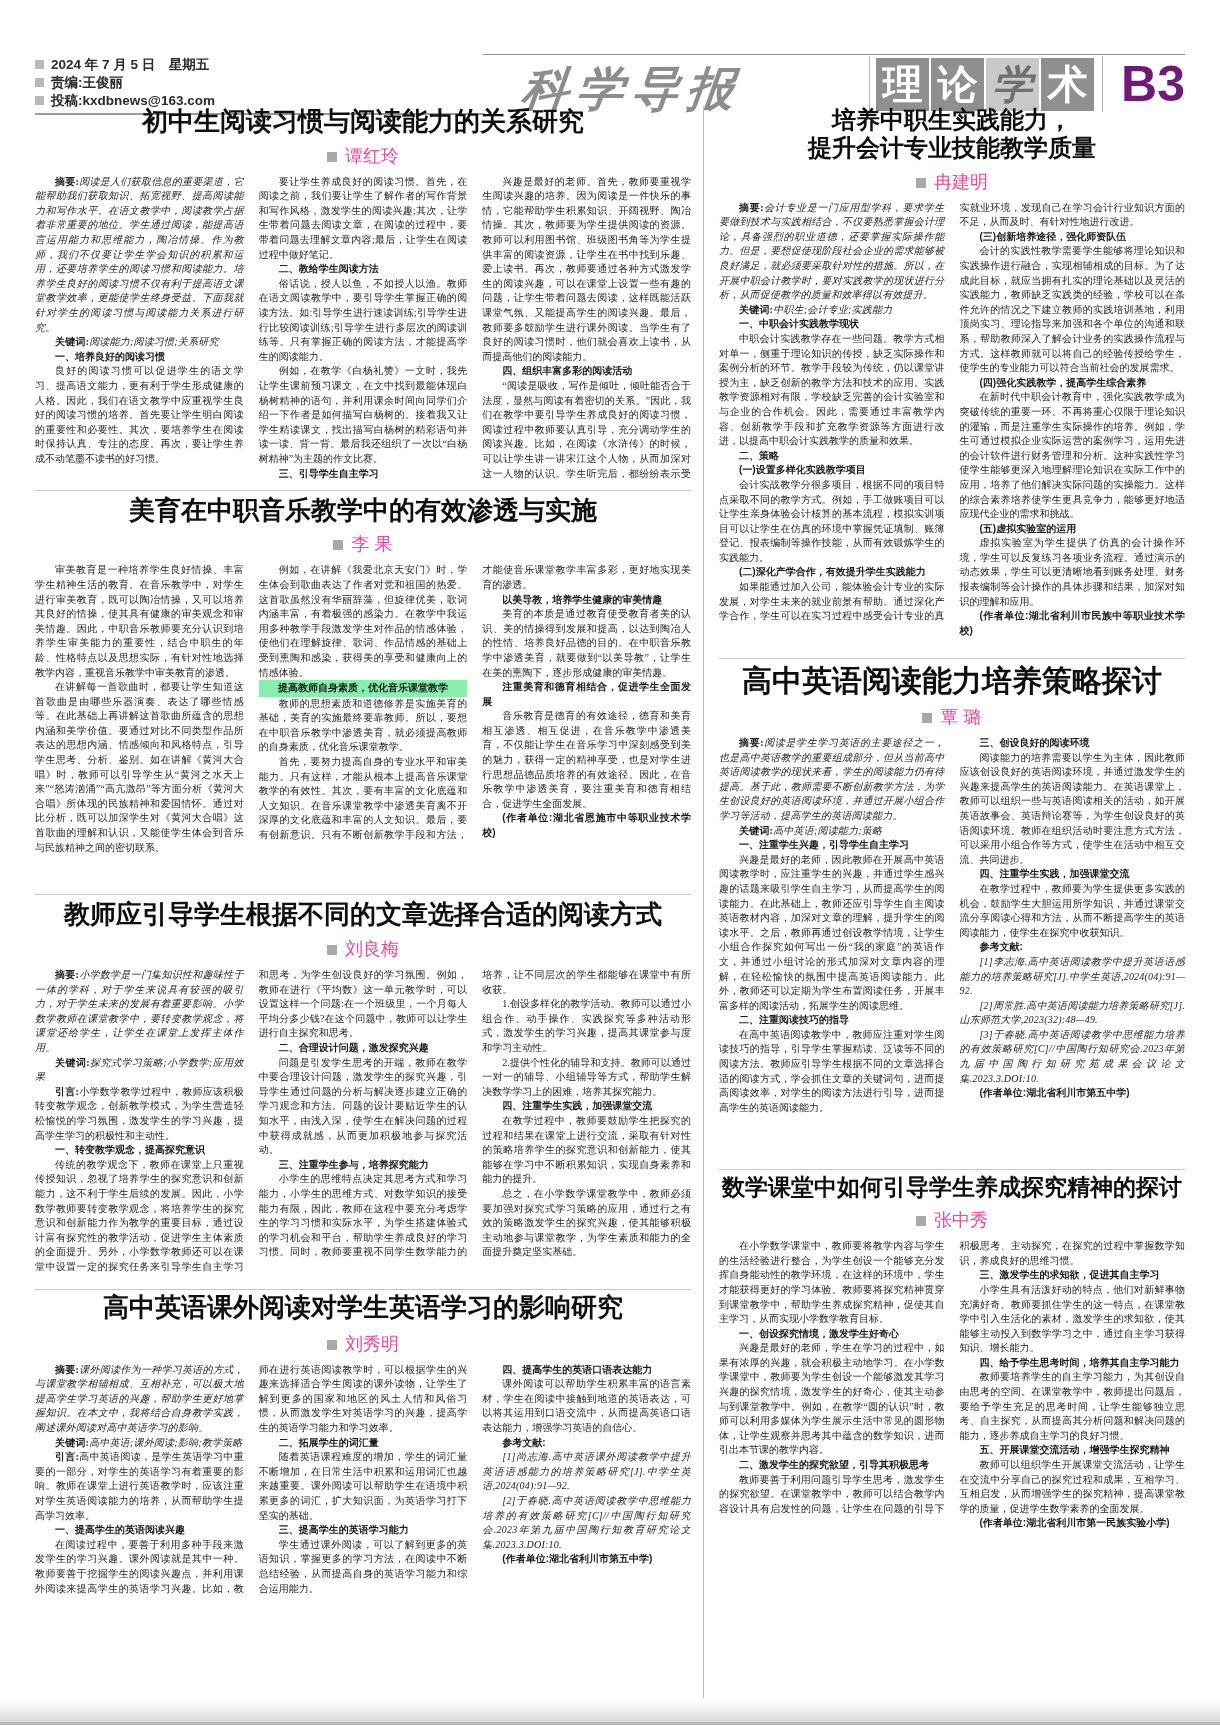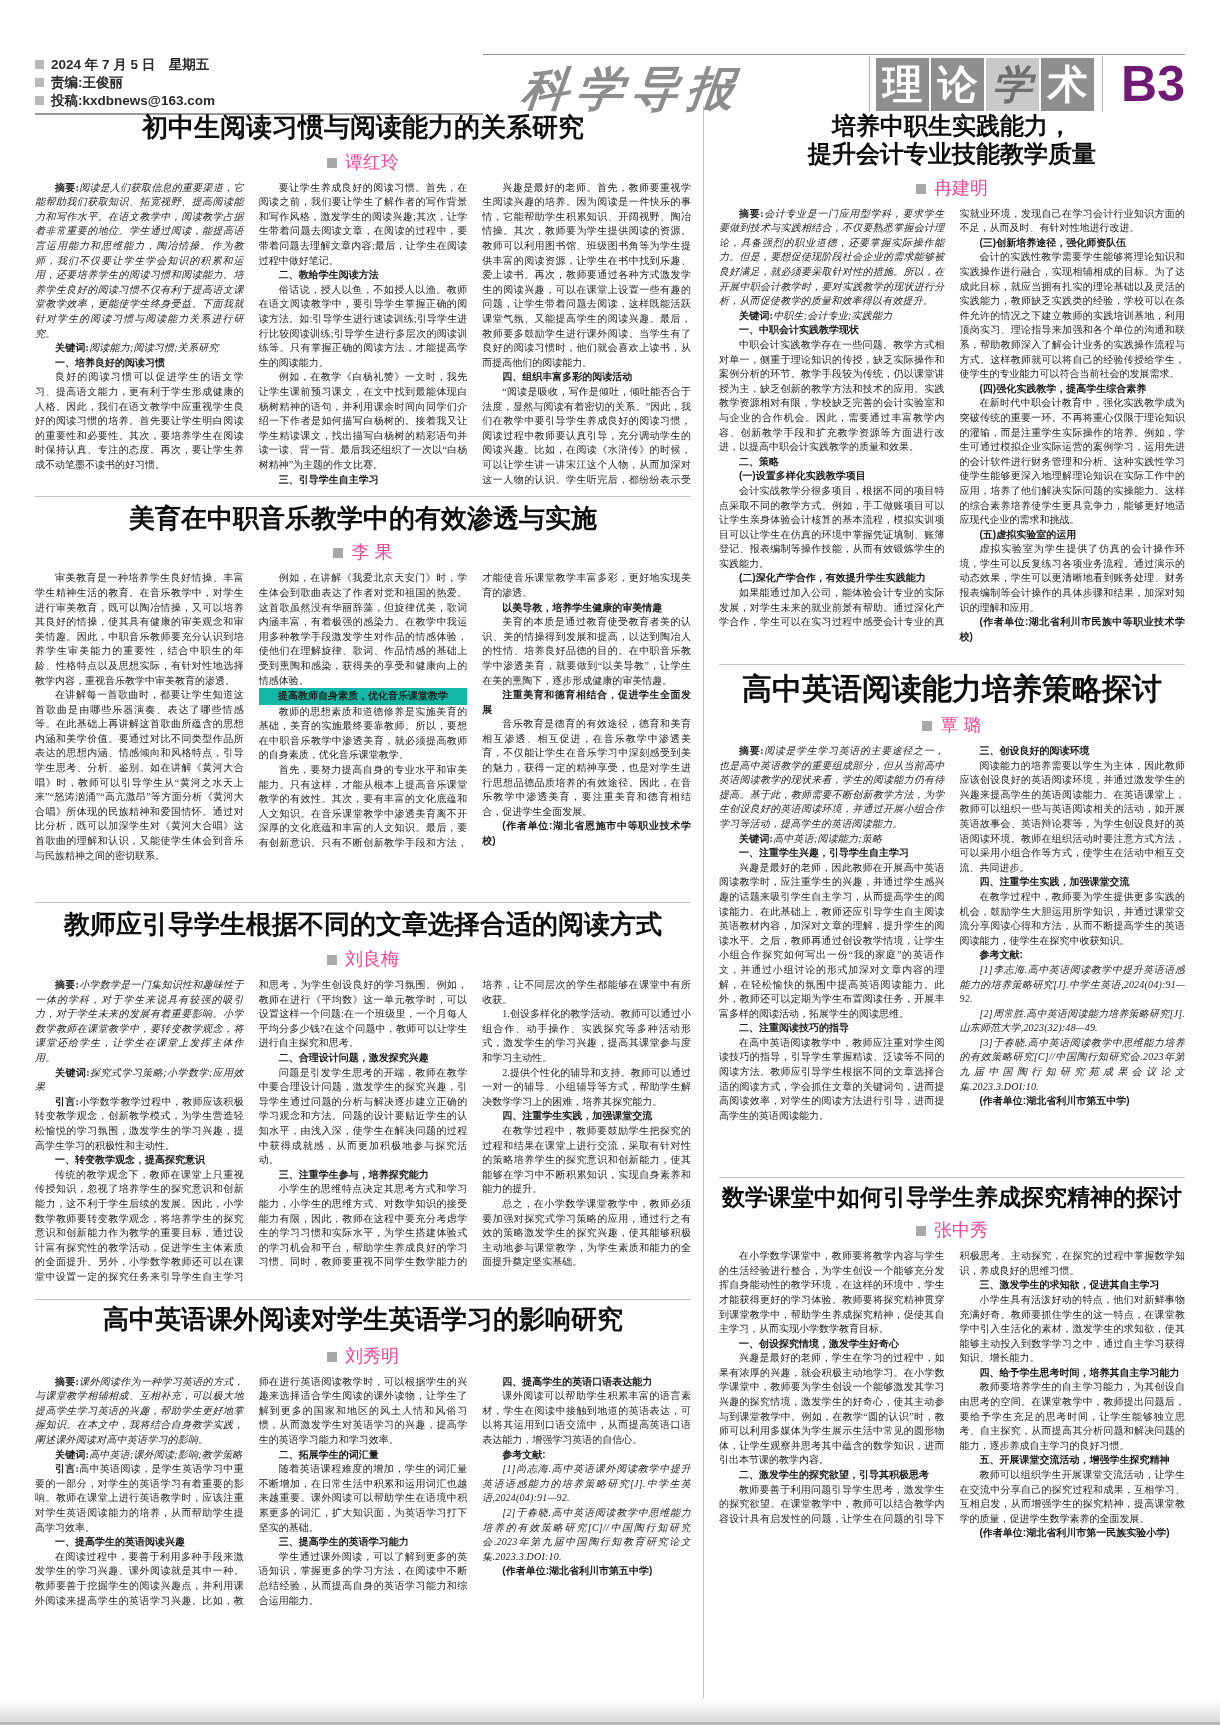--- a/index.html
+++ b/index.html
@@ -29,30 +29,30 @@
 
   
   .content { position:absolute; top:106px; left:35px; width:1150px; height:1592px; display:flex; }
   .region { box-sizing:border-box; }
   .region.left  { width:668px; padding-right:12px; }
   .region.right { width:482px; border-left:1px solid #bdbdbd; padding-left:15px; }
 
   .art-divider { border-top:1px solid #c6c6c6; margin:5px 0 4px 0; }
 
   .a-title { text-align:center; font-weight:700; color:#0f0f0f; line-height:1.18;
-             font-family:"Liberation Sans","DejaVu Sans",sans-serif; white-space:pre-line; margin-top:6px; }
+             font-family:"Liberation Sans","DejaVu Sans",sans-serif; white-space:pre-line; }
   .a-author { text-align:center; font-size:18px; color:#ec4899; margin:7px 0 7px 0;
               font-family:"Liberation Sans","DejaVu Sans",sans-serif; }
   .a-author .sq { width:10px; height:10px; background:#a9a9a9; margin-right:8px; }
 
   .a-body { column-gap:15px; text-align:justify; overflow:hidden; }
   .a-body p { margin:0; font-size:10px; line-height:14.6px; text-indent:2em; }
   .a-body .kai { font-style:italic; letter-spacing:0.2px; }
   .a-body .h { font-weight:700; font-family:"Liberation Sans","DejaVu Sans",sans-serif; font-size:10px; }
-  .a-body .box { background:#14b8a6; text-indent:0; text-align:center; padding:1px 2px; }
+  .a-body .box { background:#86efac; text-indent:0; text-align:center; padding:1px 2px; }
   .a-body .affil { font-weight:700; font-family:"Liberation Sans","DejaVu Sans",sans-serif; }
   .a-body b { font-style:normal; }
 
   .bottom-edge { position:absolute; left:0; right:0; bottom:0; height:24px;
                  background:linear-gradient(#ffffff, #d2d2d2); }
   .bottom-edge:after { content:""; position:absolute; bottom:0; left:0; right:0; height:3px; background:#b8b8b8; }
 </style>
 </head>
 <body>
 

